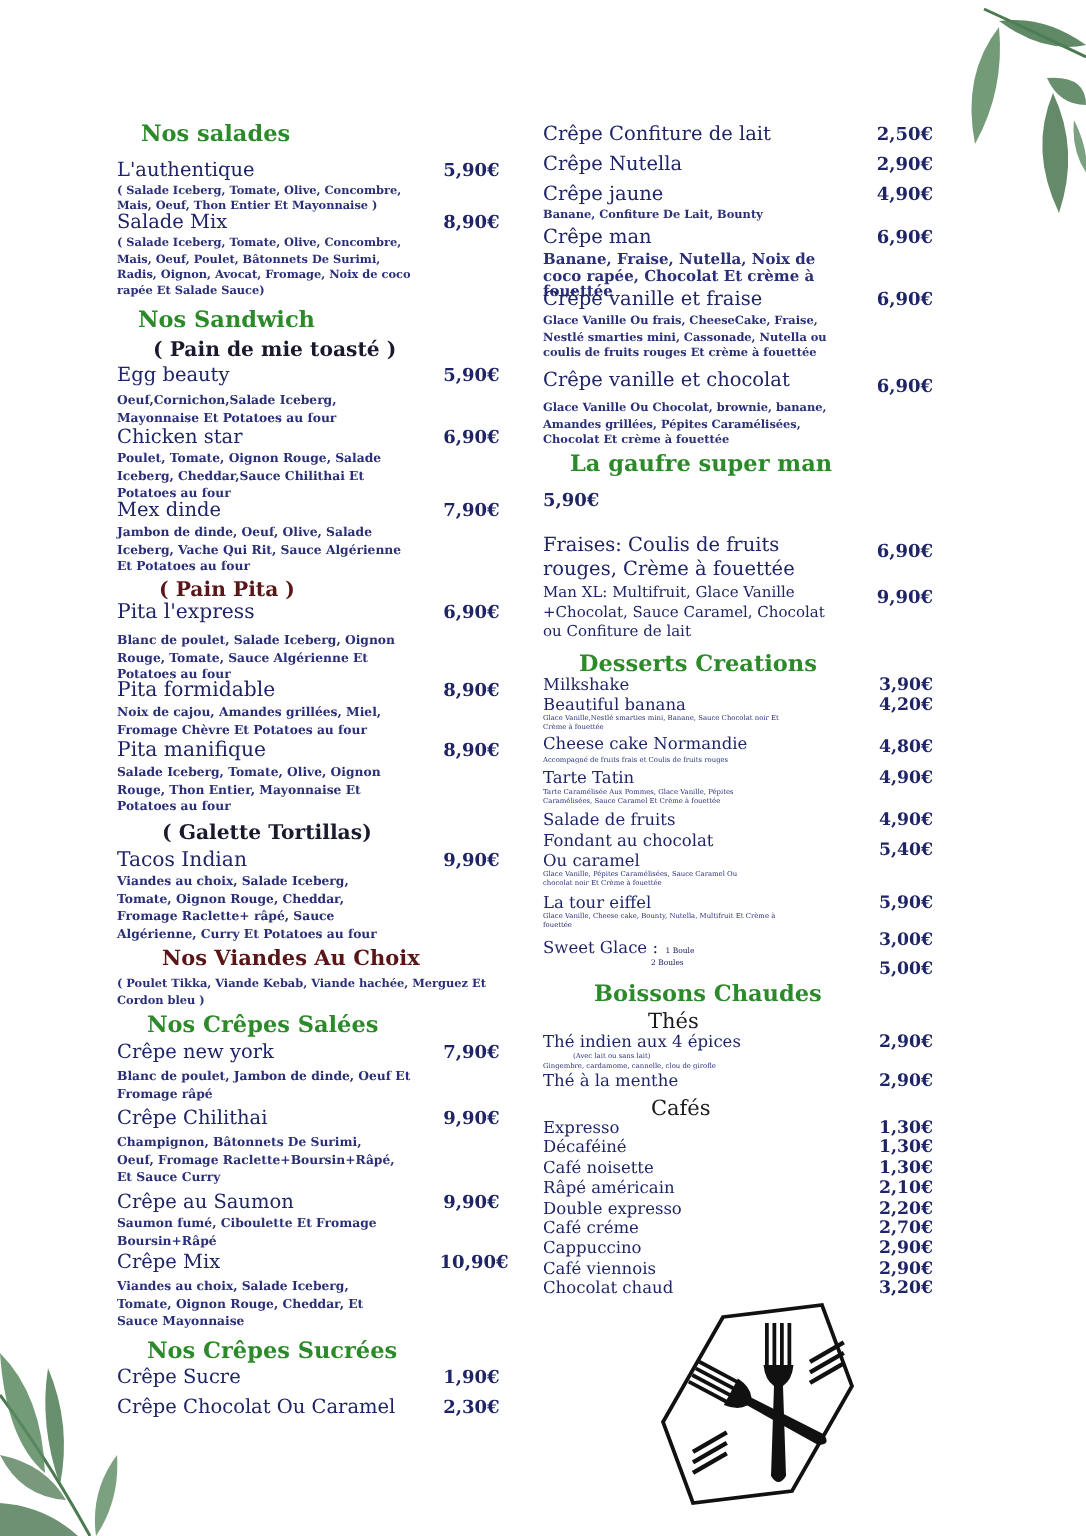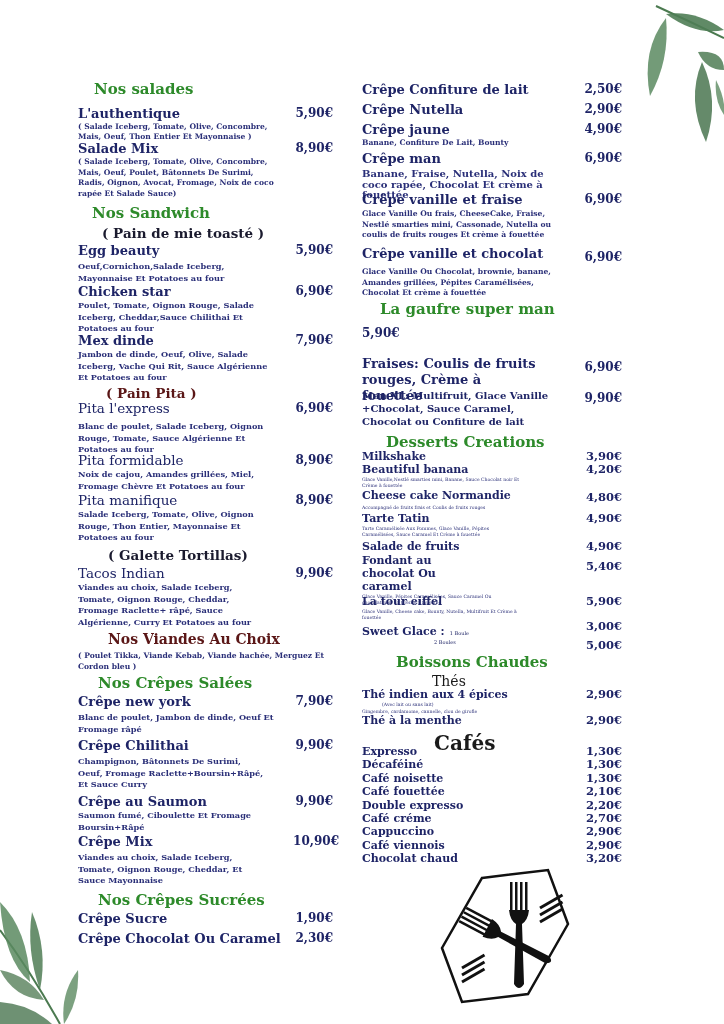--- a/index.html
+++ b/index.html
@@ -10,21 +10,21 @@
     color: #1e2466;
   }
   .col { position: absolute; top: 0; }
   .col-left { left: 78px; width: 255px; }
   .col-right { left: 362px; width: 260px; }
   .abs { position: absolute; left: 0; right: 0; }
   .sec-title { font-size: 15px; color: #2d8a2a; font-weight: bold; white-space: nowrap; }
   .sub-title { font-size: 13.5px; color: #5a1616; font-weight: bold; white-space: nowrap; }
   .sub-title.dark { color: #1a1a1a; }
   .row { display: flex; justify-content: space-between; align-items: flex-start; }
-  .name { font-size: 13px; font-weight: bold; color: #1e2466; line-height: 15px; }
+  .name { font-size: 13px; font-weight: normal; color: #1e2466; line-height: 15px; }
   .name.sm { font-size: 11px; line-height: 13px; }
   .price { font-size: 12px; font-weight: bold; color: #1e2466; white-space: nowrap; line-height: 15px; }
   .price.sm { font-size: 11.5px; line-height: 13px; }
   .desc { font-size: 8.2px; line-height: 11.5px; color: #2a2f78; font-weight: bold; width: 200px; margin-top: 1px; }
   .desc.tiny { font-size: 4.6px; line-height: 6px; font-weight: normal; width: 160px; }
   .leaf { position: absolute; }
   .logo { position: absolute; left: 440px; top: 868px; width: 130px; height: 140px; }
 </style>
 </head>
 <body>
@@ -299,37 +299,37 @@
       </div>
     <div class="desc tiny" style="margin-left:20px">(Avec lait ou sans lait)</div>
     <div class="desc tiny">Gingembre, cardamome, cannelle, clou de girofle</div>
   </div>
   <div class="abs" style="top:714px">
     <div class="row">
         <span class="name sm">Thé à la menthe</span>
         <span class="price sm">2,90€</span>
       </div>
   </div>
-  <div class="abs sub-title dark" style="top:731px;left:72px;font-weight:bold;font-size:20px">Cafés</div>
+  <div class="abs sub-title dark" style="top:731px;left:72px;font-weight:normal;font-size:14px">Cafés</div>
 
   <div class="abs" style="top:745px">
     <div class="row" style="height:13.4px">
         <span class="name sm">Expresso</span>
         <span class="price sm">1,30€</span>
       </div>
     <div class="row" style="height:13.4px">
         <span class="name sm">Décaféiné</span>
         <span class="price sm">1,30€</span>
       </div>
     <div class="row" style="height:13.4px">
         <span class="name sm">Café noisette</span>
         <span class="price sm">1,30€</span>
       </div>
     <div class="row" style="height:13.4px">
-        <span class="name sm">Café fouettée</span>
+        <span class="name sm">Râpé américain</span>
         <span class="price sm">2,10€</span>
       </div>
     <div class="row" style="height:13.4px">
         <span class="name sm">Double expresso</span>
         <span class="price sm">2,20€</span>
       </div>
     <div class="row" style="height:13.4px">
         <span class="name sm">Café créme</span>
         <span class="price sm">2,70€</span>
       </div>

